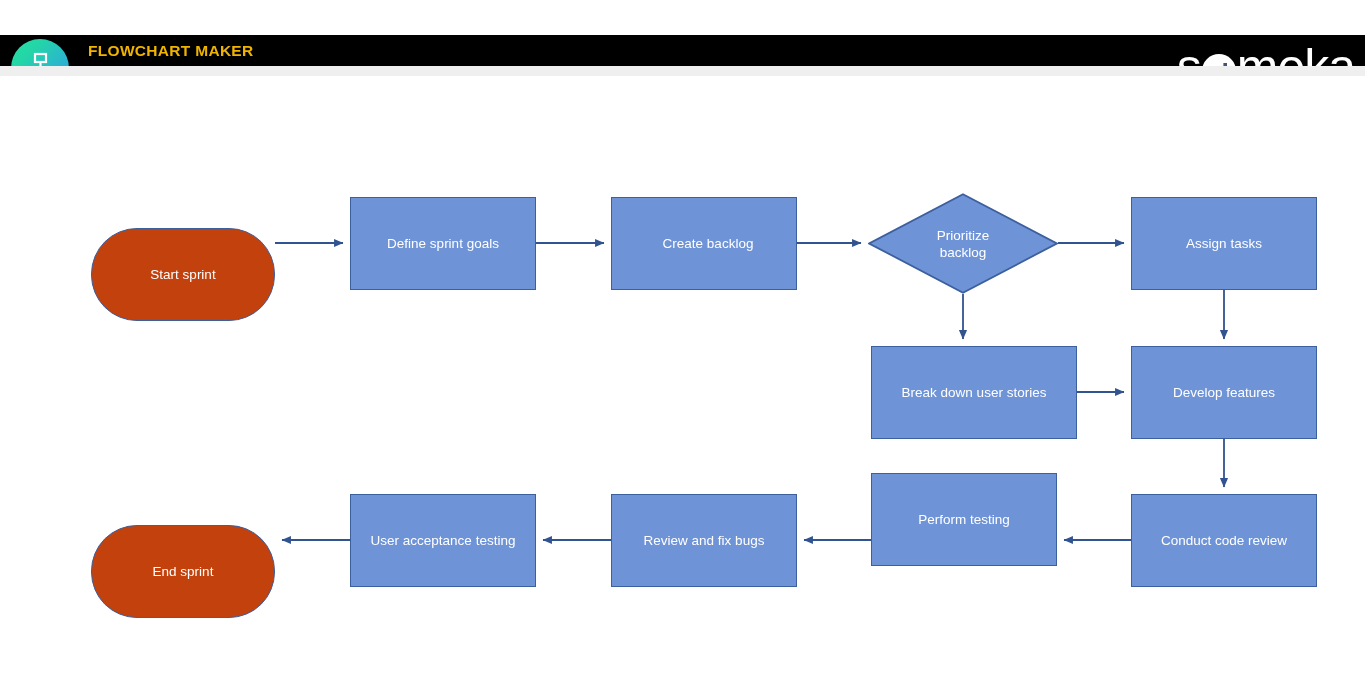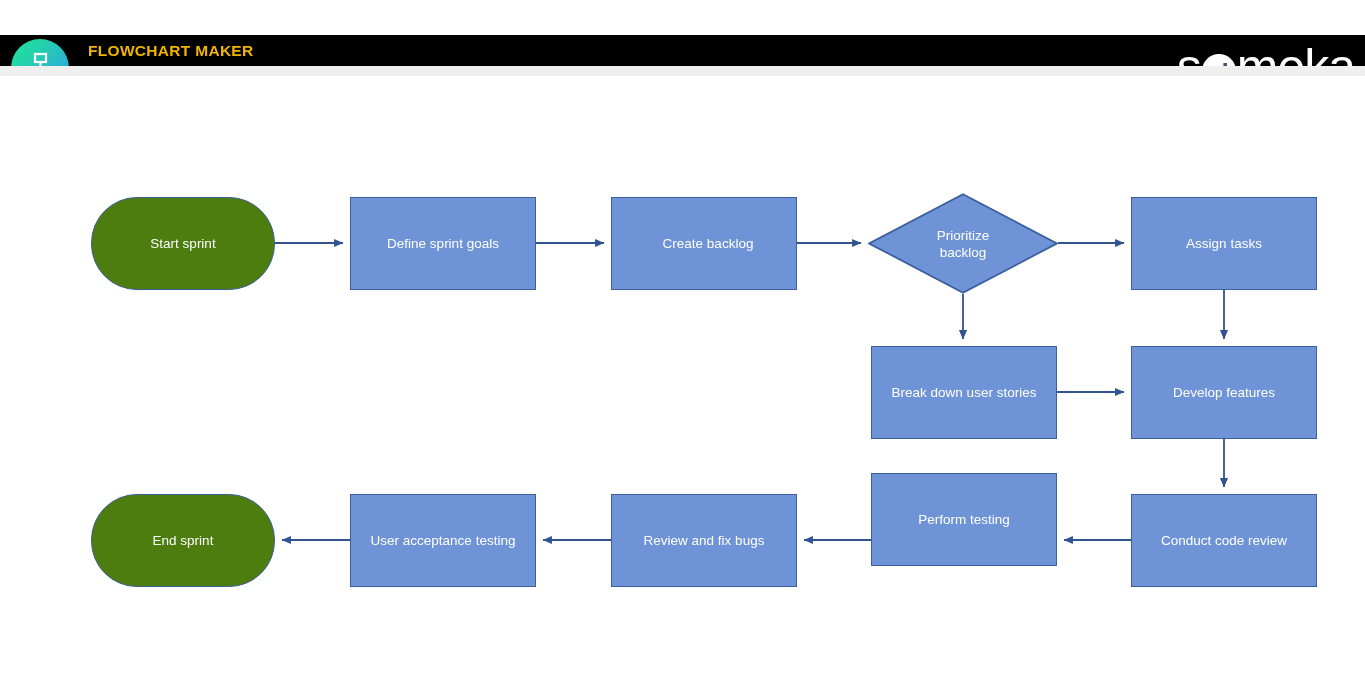--- a/index.html
+++ b/index.html
@@ -129,23 +129,24 @@
     color: #ffffff;
     font-size: 13.5px;
     line-height: 17px;
     font-family: "Liberation Sans", sans-serif;
   }
   .node.process {
     background: #6e93d6;
     border: 1.6px solid #3c5f9e;
   }
   .node.terminator {
-    background: #4d7c0f;
+    background: #c2410c;
     border: 1.6px solid #3c5f9e;
     border-radius: 46px;
+    margin-top: 31px;
   }
   .node.decision {
     background: transparent;
     border: none;
     text-align: center;
   }
   .node.decision .diamond-shape {
     position: absolute;
     left: 0; top: 0;
     width: 100%; height: 100%;
@@ -231,21 +232,21 @@
       </div>
       <div class="node decision" style="left: 868px; top: 117px; width: 190px; height: 101px;">
         <svg class="diamond-shape" viewBox="0 0 190 101" preserveAspectRatio="none">
           <polygon points="95,1.2 188.8,50.5 95,99.8 1.2,50.5" fill="#6e93d6" stroke="#3c5f9e" stroke-width="1.8"></polygon>
         </svg>
         <span class="node-label">Prioritize<br>backlog</span>
       </div>
       <div class="node process" style="left: 1131px; top: 121px; width: 186px; height: 93px;">
         <span class="node-label">Assign tasks</span>
       </div>
-      <div class="node process" style="left: 871px; top: 270px; width: 186px; height: 93px;">
+      <div class="node process" style="left: 871px; top: 270px; width: 206px; height: 93px;">
         <span class="node-label">Break down user stories</span>
       </div>
       <div class="node process" style="left: 1131px; top: 270px; width: 186px; height: 93px;">
         <span class="node-label">Develop features</span>
       </div>
       <div class="node process" style="left: 1131px; top: 418px; width: 186px; height: 93px;">
         <span class="node-label">Conduct code review</span>
       </div>
       <div class="node process" style="left: 871px; top: 397px; width: 186px; height: 93px;">
         <span class="node-label">Perform testing</span>

